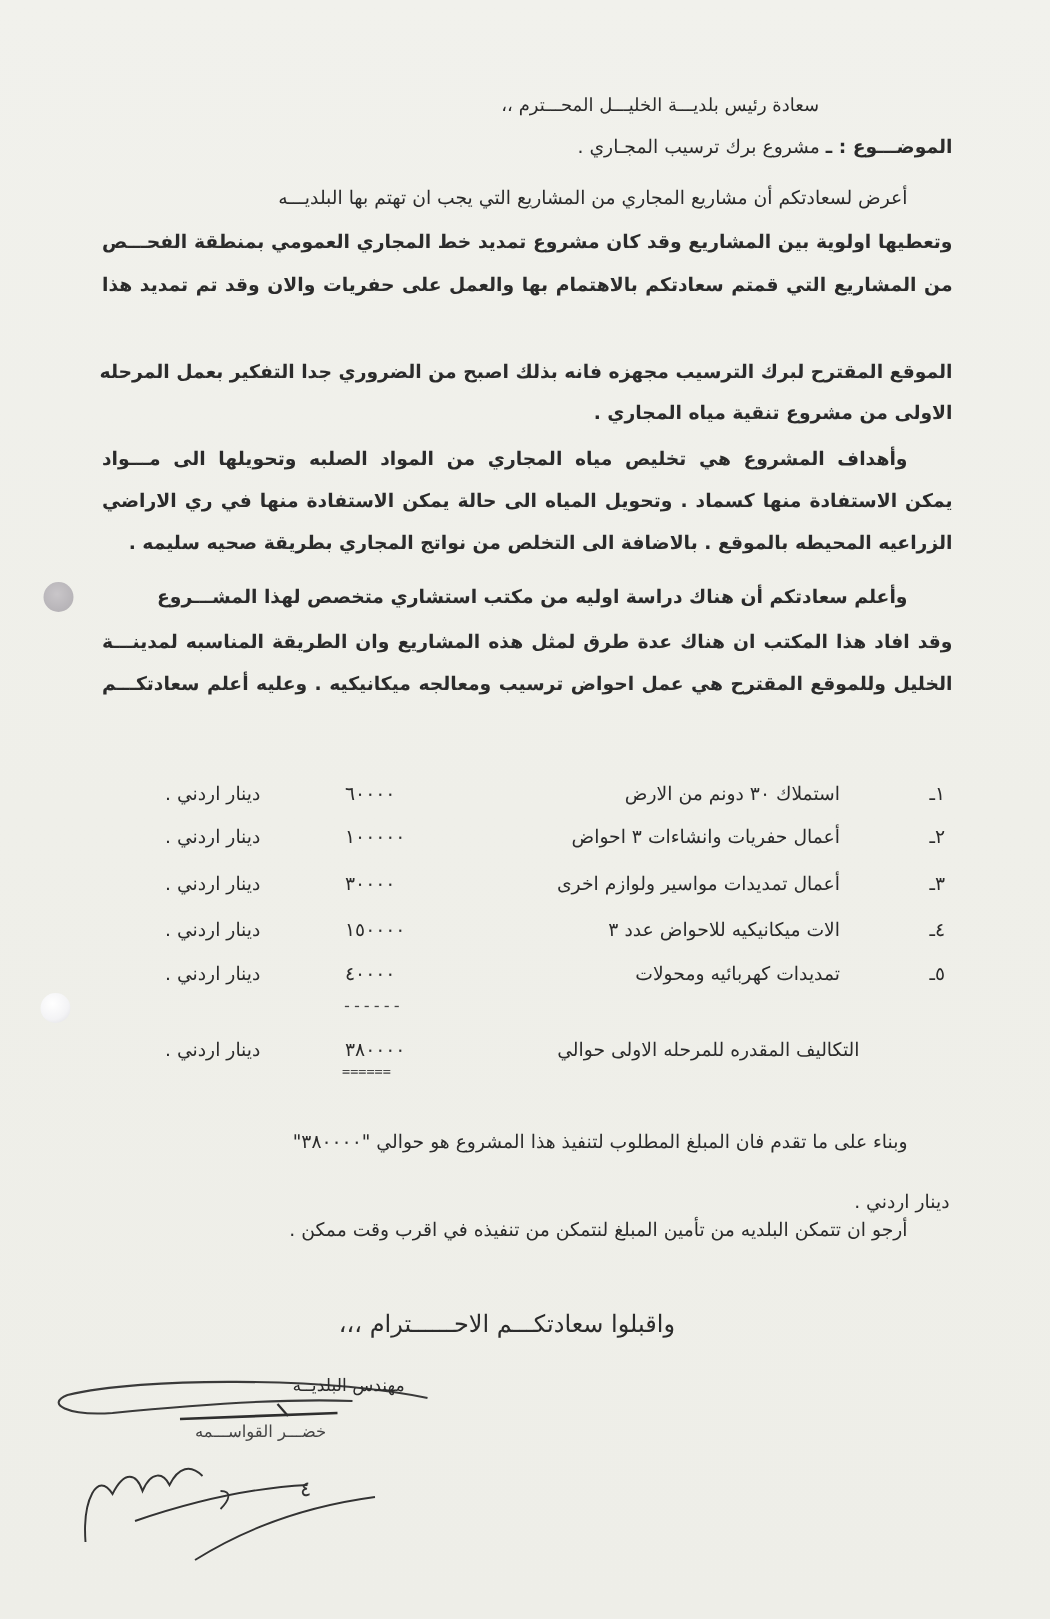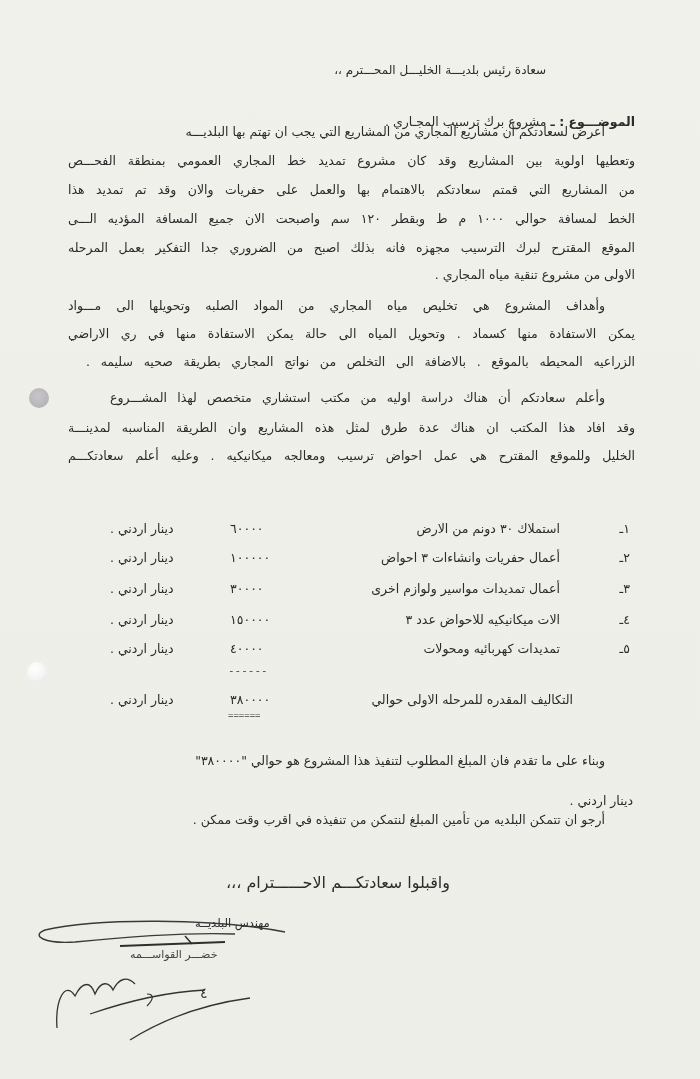--- a/index.html
+++ b/index.html
@@ -36,22 +36,22 @@
     .line {
       position: absolute;
       direction: rtl;
       white-space: nowrap;
       font-size: 12.5px;
       line-height: 16px;
       letter-spacing: 0.2px;
     }
     .bold { font-weight: bold; }
     .salutation { left: 230px; top: 62px; right: 154px; text-align: right; font-size: 12px; }
-    .subject { right: 65px; top: 90px; margin-top: 24px; }
-    .para { right: 65px; left: 68px; text-align: justify; text-align-last: justify; }
+    .subject { right: 65px; top: 90px; }
+    .para { right: 65px; left: 68px; text-align: justify; text-align-last: justify; font-weight: bold; }
     .para.last { text-align-last: right; }
     .indent { right: 95px; }
 
     .cost-row {
       position: absolute;
       left: 100px; right: 70px;
       height: 18px;
       direction: rtl;
       font-size: 12.5px;
     }
@@ -107,21 +107,20 @@
   <div class="line salutation">سعادة رئيس بلديـــة الخليـــل المحـــترم ،،</div>
 
   <div class="line subject">
     <span class="bold">الموضـــوع : ـ</span>
     <span>مشروع برك ترسيب المجـاري .</span>
   </div>
 
   <div class="line indent" style="top:124px;">أعرض لسعادتكم أن مشاريع المجاري من المشاريع التي يجب ان تهتم بها البلديـــه</div>
   <div class="line para" style="top:153px;">وتعطيها اولوية بين المشاريع وقد كان مشروع تمديد خط المجاري العمومي بمنطقة الفحـــص</div>
   <div class="line para" style="top:182px;">من المشاريع التي قمتم سعادتكم بالاهتمام بها والعمل على حفريات والان وقد تم تمديد هذا</div>
-  <div class="line para" style="top:211px;">الخط لمسافة حوالي ١٠٠٠ م ط وبقطر ١٢٠ سم واصبحت الان جميع المسافة المؤديه الـــى</div>
   <div class="line para" style="top:240px;">الموقع المقترح لبرك الترسيب مجهزه فانه بذلك اصبح من الضروري جدا التفكير بعمل المرحله</div>
   <div class="line para last" style="top:267px;">الاولى من مشروع تنقية مياه المجاري .</div>
 
   <div class="line para" style="top:298px; right:95px;">وأهداف المشروع هي تخليص مياه المجاري من المواد الصلبه وتحويلها الى مـــواد</div>
   <div class="line para" style="top:326px;">يمكن الاستفادة منها كسماد . وتحويل المياه الى حالة يمكن الاستفادة منها في ري الاراضي</div>
   <div class="line para" style="top:354px; left:86px;">الزراعيه المحيطه بالموقع . بالاضافة الى التخلص من نواتج المجاري بطريقة صحيه سليمه .</div>
 
   <div class="line para" style="top:390px; right:95px;margin-left:42px;">وأعلم سعادتكم أن هناك دراسة اوليه من مكتب استشاري متخصص لهذا المشـــروع</div>
   <div class="line para" style="top:420px;">وقد افاد هذا المكتب ان هناك عدة طرق لمثل هذه المشاريع وان الطريقة المناسبه لمدينـــة</div>
   <div class="line para" style="top:448px;">الخليل وللموقع المقترح هي عمل احواض ترسيب ومعالجه ميكانيكيه . وعليه أعلم سعادتكـــم</div>

